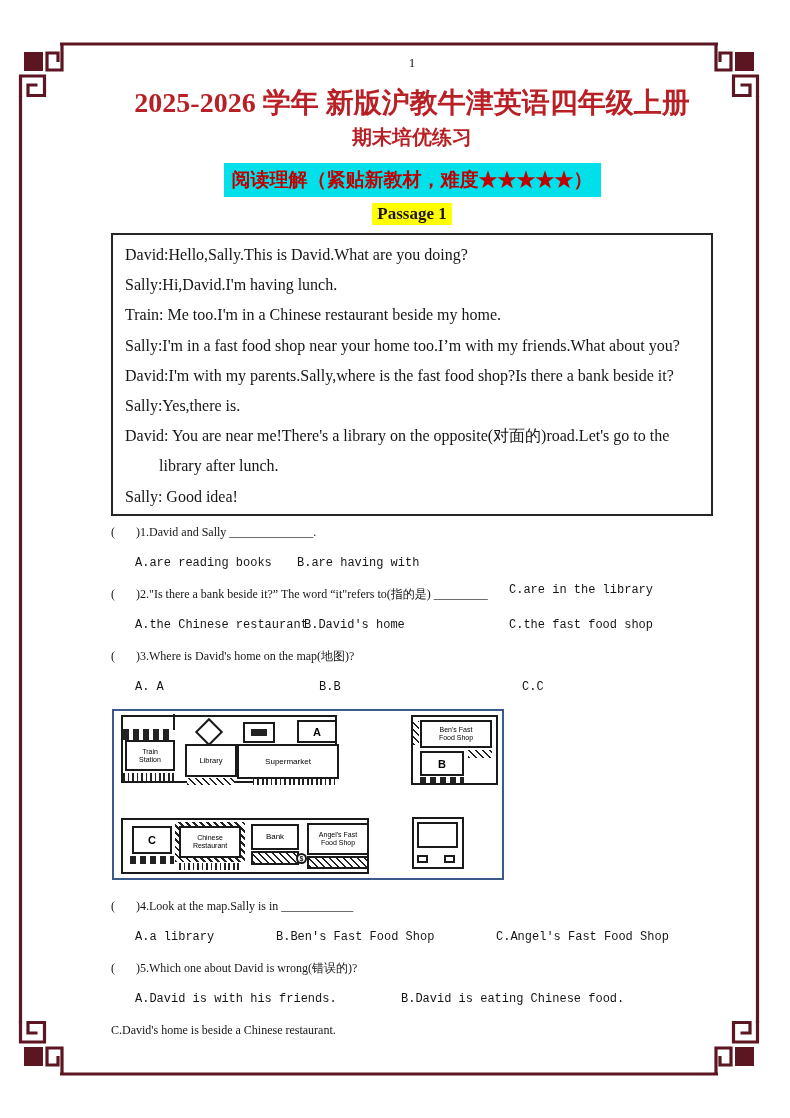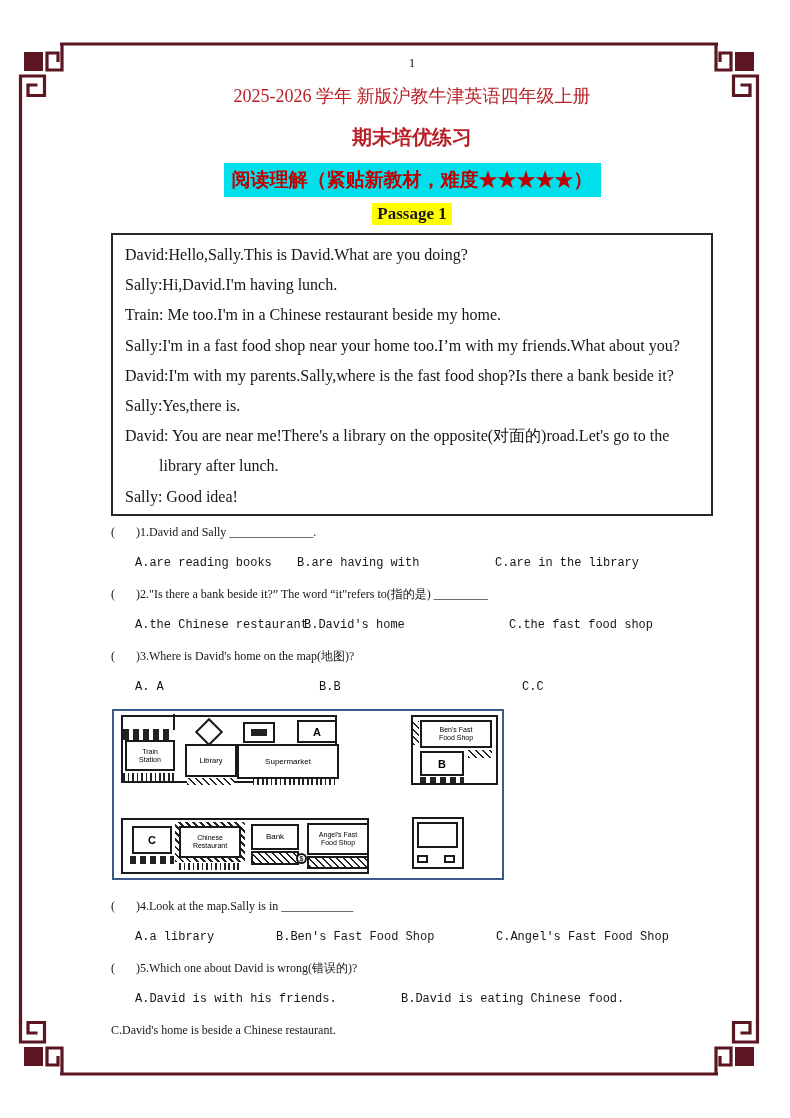--- a/index.html
+++ b/index.html
@@ -2,37 +2,37 @@
 <html><head>
 <meta charset="utf-8">
 <style>
   html,body{margin:0;padding:0;background:#fff;}
   .page{position:relative;width:790px;height:1118px;background:#ffffff;overflow:hidden;
         font-family:"Liberation Serif","DejaVu Serif",serif;color:#151515;}
   .frame-svg{position:absolute;left:0;top:0;pointer-events:none;}
   .content{position:absolute;left:111px;top:0;width:602px;}
   .pageno{position:absolute;top:55px;left:0;width:602px;text-align:center;font-size:13px;}
   .title1{position:absolute;top:84px;left:0;width:602px;text-align:center;
-          font-size:18px;font-weight:normal;color:#b92025;}
+          font-size:28px;font-weight:bold;color:#b92025;}
   .title2{position:absolute;top:124px;left:0;width:602px;text-align:center;
           font-size:20px;font-weight:bold;color:#b92025;}
   .banner-wrap{position:absolute;top:163px;left:0;width:602px;text-align:center;}
   .banner{display:inline-block;background:#00e0ea;color:#c00000;font-weight:bold;
           font-size:19px;padding:4px 8px;}
   .passage-wrap{position:absolute;top:203px;left:0;width:602px;text-align:center;}
   .passage{display:inline-block;background:#ffff00;color:#1c1414;font-weight:bold;font-size:17px;padding:1px 5px;}
   .dlgbox{position:absolute;top:233px;left:0;width:586px;height:274px;
           border:2px solid #262626;padding:5px 0 0 12px;font-size:16px;line-height:30.2px;}
   .dlgbox .indent{margin-left:34px;}
   .dlgbox div{white-space:nowrap;}
   .qblock{position:absolute;left:0;width:602px;}
   .qb1{top:517px;} .qb2{top:891px;}
   .qrow{position:relative;height:31px;font-size:12px;line-height:31px;white-space:pre;}
   .qrow span{position:absolute;top:0;white-space:pre;font-family:Liberation Mono, monospace;}
-  .q1o .o2{left:186px;} .q1o .o3{left:384px;}
+  .q1o .o2{left:186px;} .q1o .o3{left:398px;margin-top:27px;}
   .q2o .o2{left:193px;} .q2o .o3{left:398px;}
   .q3o .o2{left:208px;} .q3o .o3{left:411px;}
   .q4o .o2{left:165px;} .q4o .o3{left:385px;}
   .q5o .o2{left:290px;}
   
   .map{position:absolute;top:709px;left:1px;width:388px;height:167px;border:2px solid #3a5a8c;
        background:#fff;font-family:"Liberation Sans","DejaVu Sans",sans-serif;}
   .map *{box-sizing:border-box;}
   .blk{position:absolute;border:2px solid #1a1a1a;background:#fff;}
   .bld{position:absolute;border:2px solid #1a1a1a;background:#fff;display:flex;

